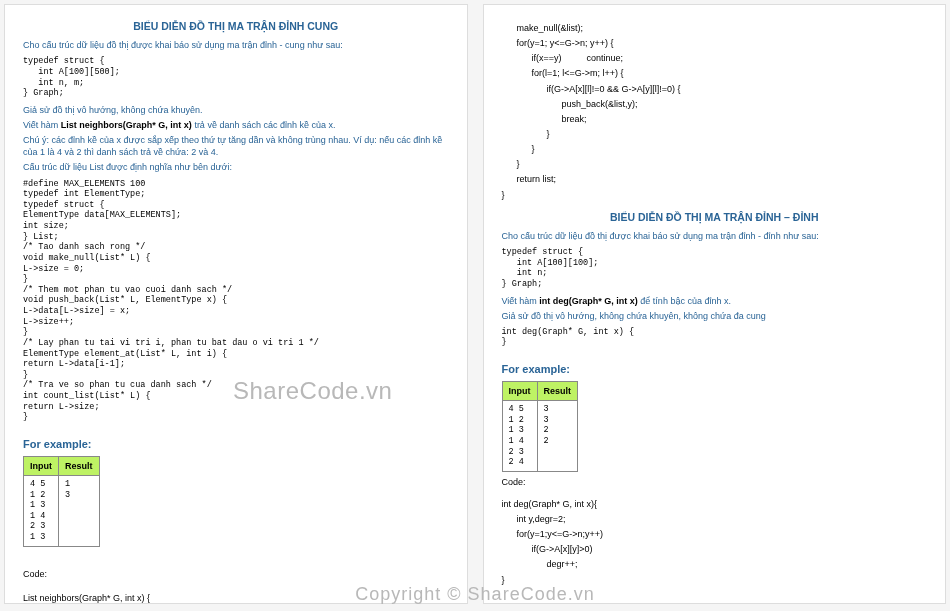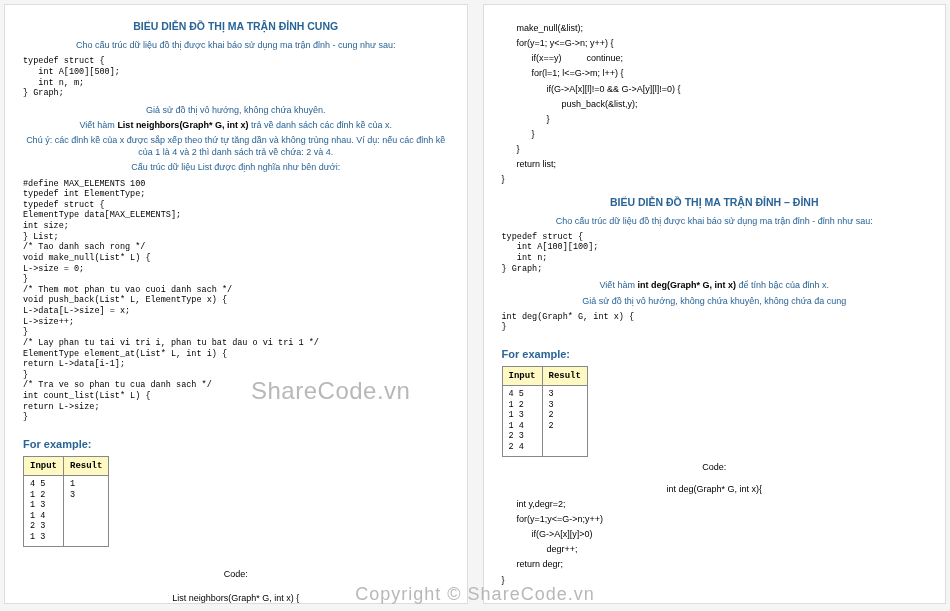--- a/index.html
+++ b/index.html
@@ -41,47 +41,47 @@
     line-height: 1.25;
     white-space: pre;
     margin: 5px 0;
   }
   .codeind {
     font-family: Arial, sans-serif;
     font-size: 9px;
     white-space: pre;
     margin: 3px 0;
   }
-  p { margin: 3px 0; text-align: center; }
+  p { margin: 3px 0; }
   b.strong { color: #000; font-weight: normal; }
   .ex-head { color: #2a6496; font-weight: bold; margin-top: 14px; margin-bottom: 4px; font-size: 11px; }
   table.ex {
     border-collapse: collapse;
     margin-top: 2px;
   }
   table.ex th, table.ex td {
     border: 1px solid #888;
     padding: 3px 6px;
     font-size: 9px;
     vertical-align: top;
     text-align: left;
     font-family: Arial, sans-serif;
   }
-  table.ex th { background: #fef9c3; font-weight: bold; font-family: Liberation Mono, monospace; }
+  table.ex th { background: #bef264; font-weight: bold; }
   .watermark {
     position: absolute;
     color: #b8b8b8;
     font-size: 24px;
     font-weight: 400;
     font-family: Arial, sans-serif;
     left: 50%; transform: translateX(-50%);
     pointer-events: none;
     letter-spacing: 0.5px;
   }
-  .wm1 { top: 370px; left:246px; transform:none; }
+  .wm1 { top: 370px; left:228px; transform:none; }
   .wm2 { bottom: 6px; left: 50%; transform: translateX(-50%); font-size: 18px; letter-spacing: 1px; }
   .logo {
     position: absolute;
     top: 4px; right: 8px;
     font-size: 17px;
     font-weight: 600;
     color: #444;
     display: flex;
     align-items: center;
     gap: 4px;
@@ -190,20 +190,21 @@
     <div class="watermark wm1">ShareCode.vn</div>
   </div>
 
   <div class="page">
     <div class="codeind">      make_null(&amp;list);</div>
     <div class="codeind">      for(y=1; y&lt;=G-&gt;n; y++) {</div>
     <div class="codeind">            if(x==y)          continue;</div>
     <div class="codeind">            for(l=1; l&lt;=G-&gt;m; l++) {</div>
     <div class="codeind">                  if(G-&gt;A[x][l]!=0 &amp;&amp; G-&gt;A[y][l]!=0) {</div>
     <div class="codeind">                        push_back(&amp;list,y);</div>
+    <div class="codeind">                        break;</div>
     <div class="codeind">                  }</div>
     <div class="codeind">            }</div>
     <div class="codeind">      }</div>
     <div class="codeind">      return list;</div>
     <div class="codeind">}</div>
 
     <div class="sectiongap"></div>
     <div class="title">BIỂU DIỄN ĐỒ THỊ MA TRẬN ĐỈNH – ĐỈNH</div>
     <p class="blue">Cho cấu trúc dữ liệu đồ thị được khai báo sử dụng ma trận đỉnh - đỉnh như sau:</p>
     <div class="code">typedef struct {
@@ -243,18 +244,17 @@
     </tbody>
       </table>
 
     <p style="margin-top:4px">Code:</p>
     <div style="height:4px"></div>
     <p>int deg(Graph* G, int x){</p>
     <div class="codeind">      int y,degr=2;</div>
     <div class="codeind">      for(y=1;y&lt;=G-&gt;n;y++)</div>
     <div class="codeind">            if(G-&gt;A[x][y]&gt;0)</div>
     <div class="codeind">                  degr++;</div>
-    <div class="codeind">      return degr;</div>
     <div class="codeind">}</div>
   </div>
 </div>
 
 <div class="watermark wm2">Copyright © ShareCode.vn</div>
 
 </body></html>

